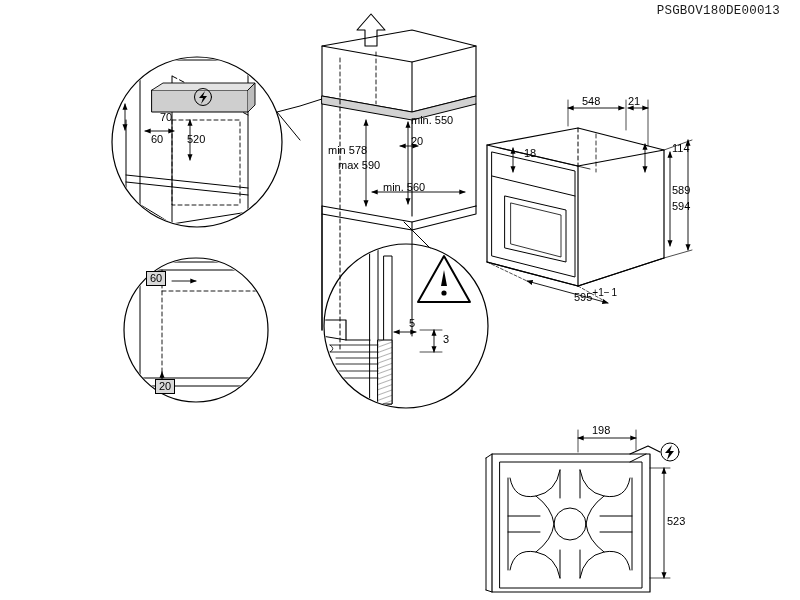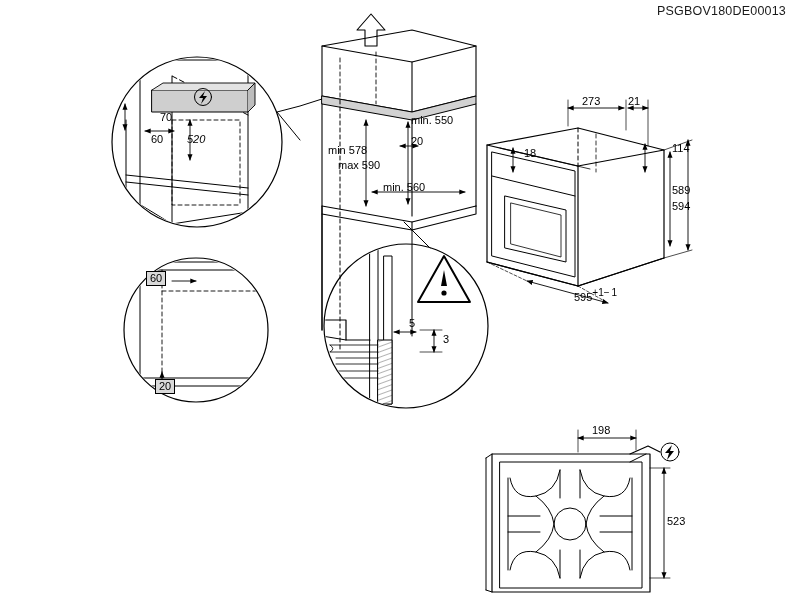--- a/index.html
+++ b/index.html
@@ -16,26 +16,26 @@
     position: relative;
   }
   #sheet {
     position: absolute;
     left: 0; top: 0;
     width: 800px;
     height: 600px;
   }
   #doc-code {
     position: absolute;
-    right: 14px;
+    right: 20px;
     top: 4px;
     font-size: 12.5px;
     letter-spacing: 0.2px;
     color: #1a1a1a;
-    font-family: Liberation Sans, sans-serif;
+    font-family: Liberation Mono, monospace;
     white-space: nowrap;
   }
   .dim {
     position: absolute;
     font-size: 11px;
     font-family: "Liberation Sans", sans-serif;
     color: #000;
     white-space: nowrap;
     line-height: 1.12;
   }
@@ -296,32 +296,32 @@
       <path d="M664 468 L664 578" stroke-width="0.9" marker-start="url(#arrStart)" marker-end="url(#arrEnd)"></path>
       <path d="M650 468 L670 468" stroke-width="0.7"></path>
       <path d="M650 578 L670 578" stroke-width="0.7"></path>
     </g>
 
   </g>
 </svg>
 
 <div class="dim" style="left:116px; top:111px;padding-left:44px;">70</div>
 <div class="dim" style="left:151px; top:133px;">60</div>
-<div class="dim" style="left:187px; top:133px;font-style:italic;">520</div>
+<div class="dim" style="left:187px; top:133px;">520</div>
 
 <div class="dim boxed" style="left:146px; top:271px;">60</div>
 <div class="dim boxed" style="left:155px; top:379px;">20</div>
 
 <div class="dim" style="left:411px; top:114px;">min. 550</div>
 <div class="dim" style="left:411px; top:135px;">20</div>
 <div class="dim" style="left:328px; top:144px;">min 578</div>
 <div class="dim" style="left:326px; top:159px;padding-left:12px;">max 590</div>
 <div class="dim" style="left:383px; top:181px;">min. 560</div>
 
-<div class="dim" style="left:582px; top:95px;">273</div>
+<div class="dim" style="left:582px; top:95px;">548</div>
 <div class="dim" style="left:628px; top:95px;">21</div>
 <div class="dim" style="left:524px; top:147px;">18</div>
 <div class="dim" style="left:648px; top:142px;padding-left:24px;">114</div>
 <div class="dim" style="left:672px; top:184px;">589</div>
 <div class="dim" style="left:672px; top:200px;">594</div>
 <div class="dim" style="left:574px; top:287px;"><span>595</span><span class="sup">+1− 1</span></div>
 
 <div class="dim" style="left:409px; top:317px;">5</div>
 <div class="dim" style="left:443px; top:333px;">3</div>
 

